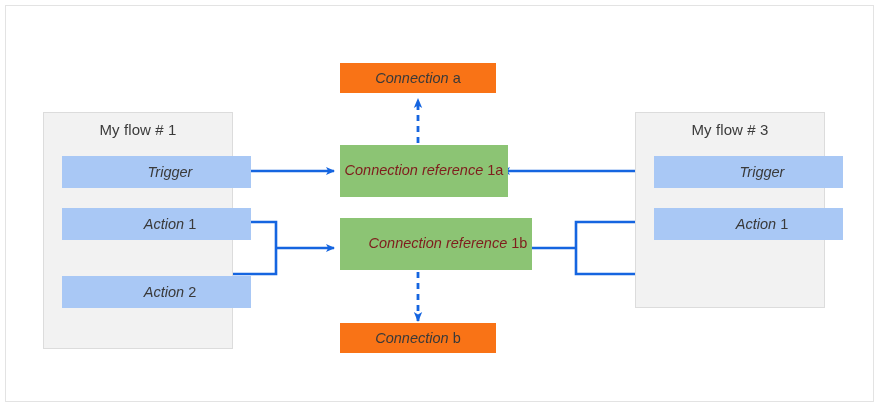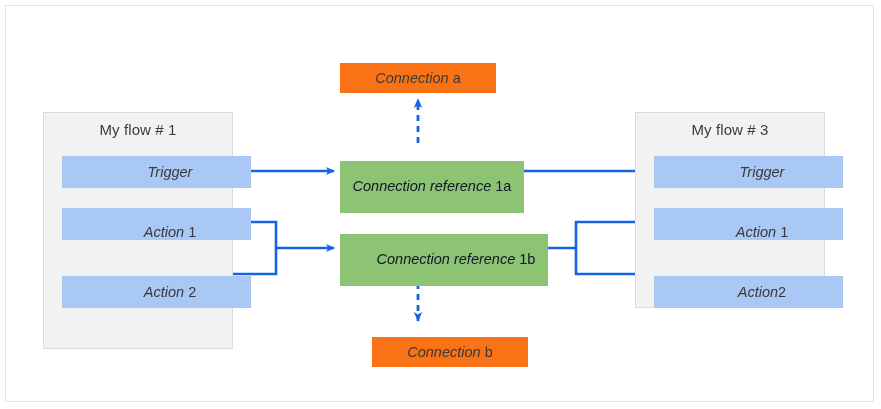--- a/index.html
+++ b/index.html
@@ -55,59 +55,58 @@
     align-items: center;
     justify-content: center;
     font-size: 14.5px;
     color: #3a3a3a;
     white-space: nowrap;
     padding-left: 27px;
   }
   .flow-panel.left  .step-bar { left: 18px; width: 162px; }
   .flow-panel.right .step-bar { left: 18px; width: 162px; }
   .step-bar.s0 { top: 43px; }
-  .step-bar.s1 { top: 95px; align-items: flex-end; }
+  .step-bar.s1 { top: 95px; }
   .step-bar.s2 { top: 163px; }
   .it { font-style: italic; }
   .rg { font-style: normal; }
 
   
   .conn-ref {
     position: absolute;
     left: 340px;
-    width: 184px;
+    width: 168px;
     background: #8cc474;
     display: flex;
     align-items: center;
     justify-content: center;
     text-align: center;
     font-size: 14.5px;
-    color: #0f172a;
+    color: #7f1d1d;
     line-height: 1.35;
-    margin-top: 16px;
   }
   .conn-ref.a { top: 145px; height: 52px; }
   .conn-ref.b { top: 218px; height: 52px; padding-left: 24px; }
 
   
   .conn-box {
     position: absolute;
     left: 340px;
     width: 156px;
     height: 30px;
     background: #f97316;
     display: flex;
     align-items: center;
     justify-content: center;
     font-size: 14.5px;
     color: #3a3a3a;
     white-space: nowrap;
   }
   .conn-box.top    { top: 63px; }
-  .conn-box.bottom { top: 337px; margin-left: 32px; }
+  .conn-box.bottom { top: 323px; }
 
   
   .wires {
     position: absolute;
     left: 0;
     top: 0;
     width: 881px;
     height: 409px;
     pointer-events: none;
   }
@@ -209,19 +208,14 @@
     <div class="step-bar s0">
       <span>
         <span class="it">Trigger</span><span class="rg"></span>
       </span>
     </div>
     <div class="step-bar s1">
       <span>
         <span class="it">Action</span><span class="rg"> 1</span>
       </span>
     </div>
-    <div class="step-bar s2">
-      <span>
-        <span class="it">Action</span><span class="rg">2</span>
-      </span>
-    </div>
   </div>
 </div>
 
 </body></html>

